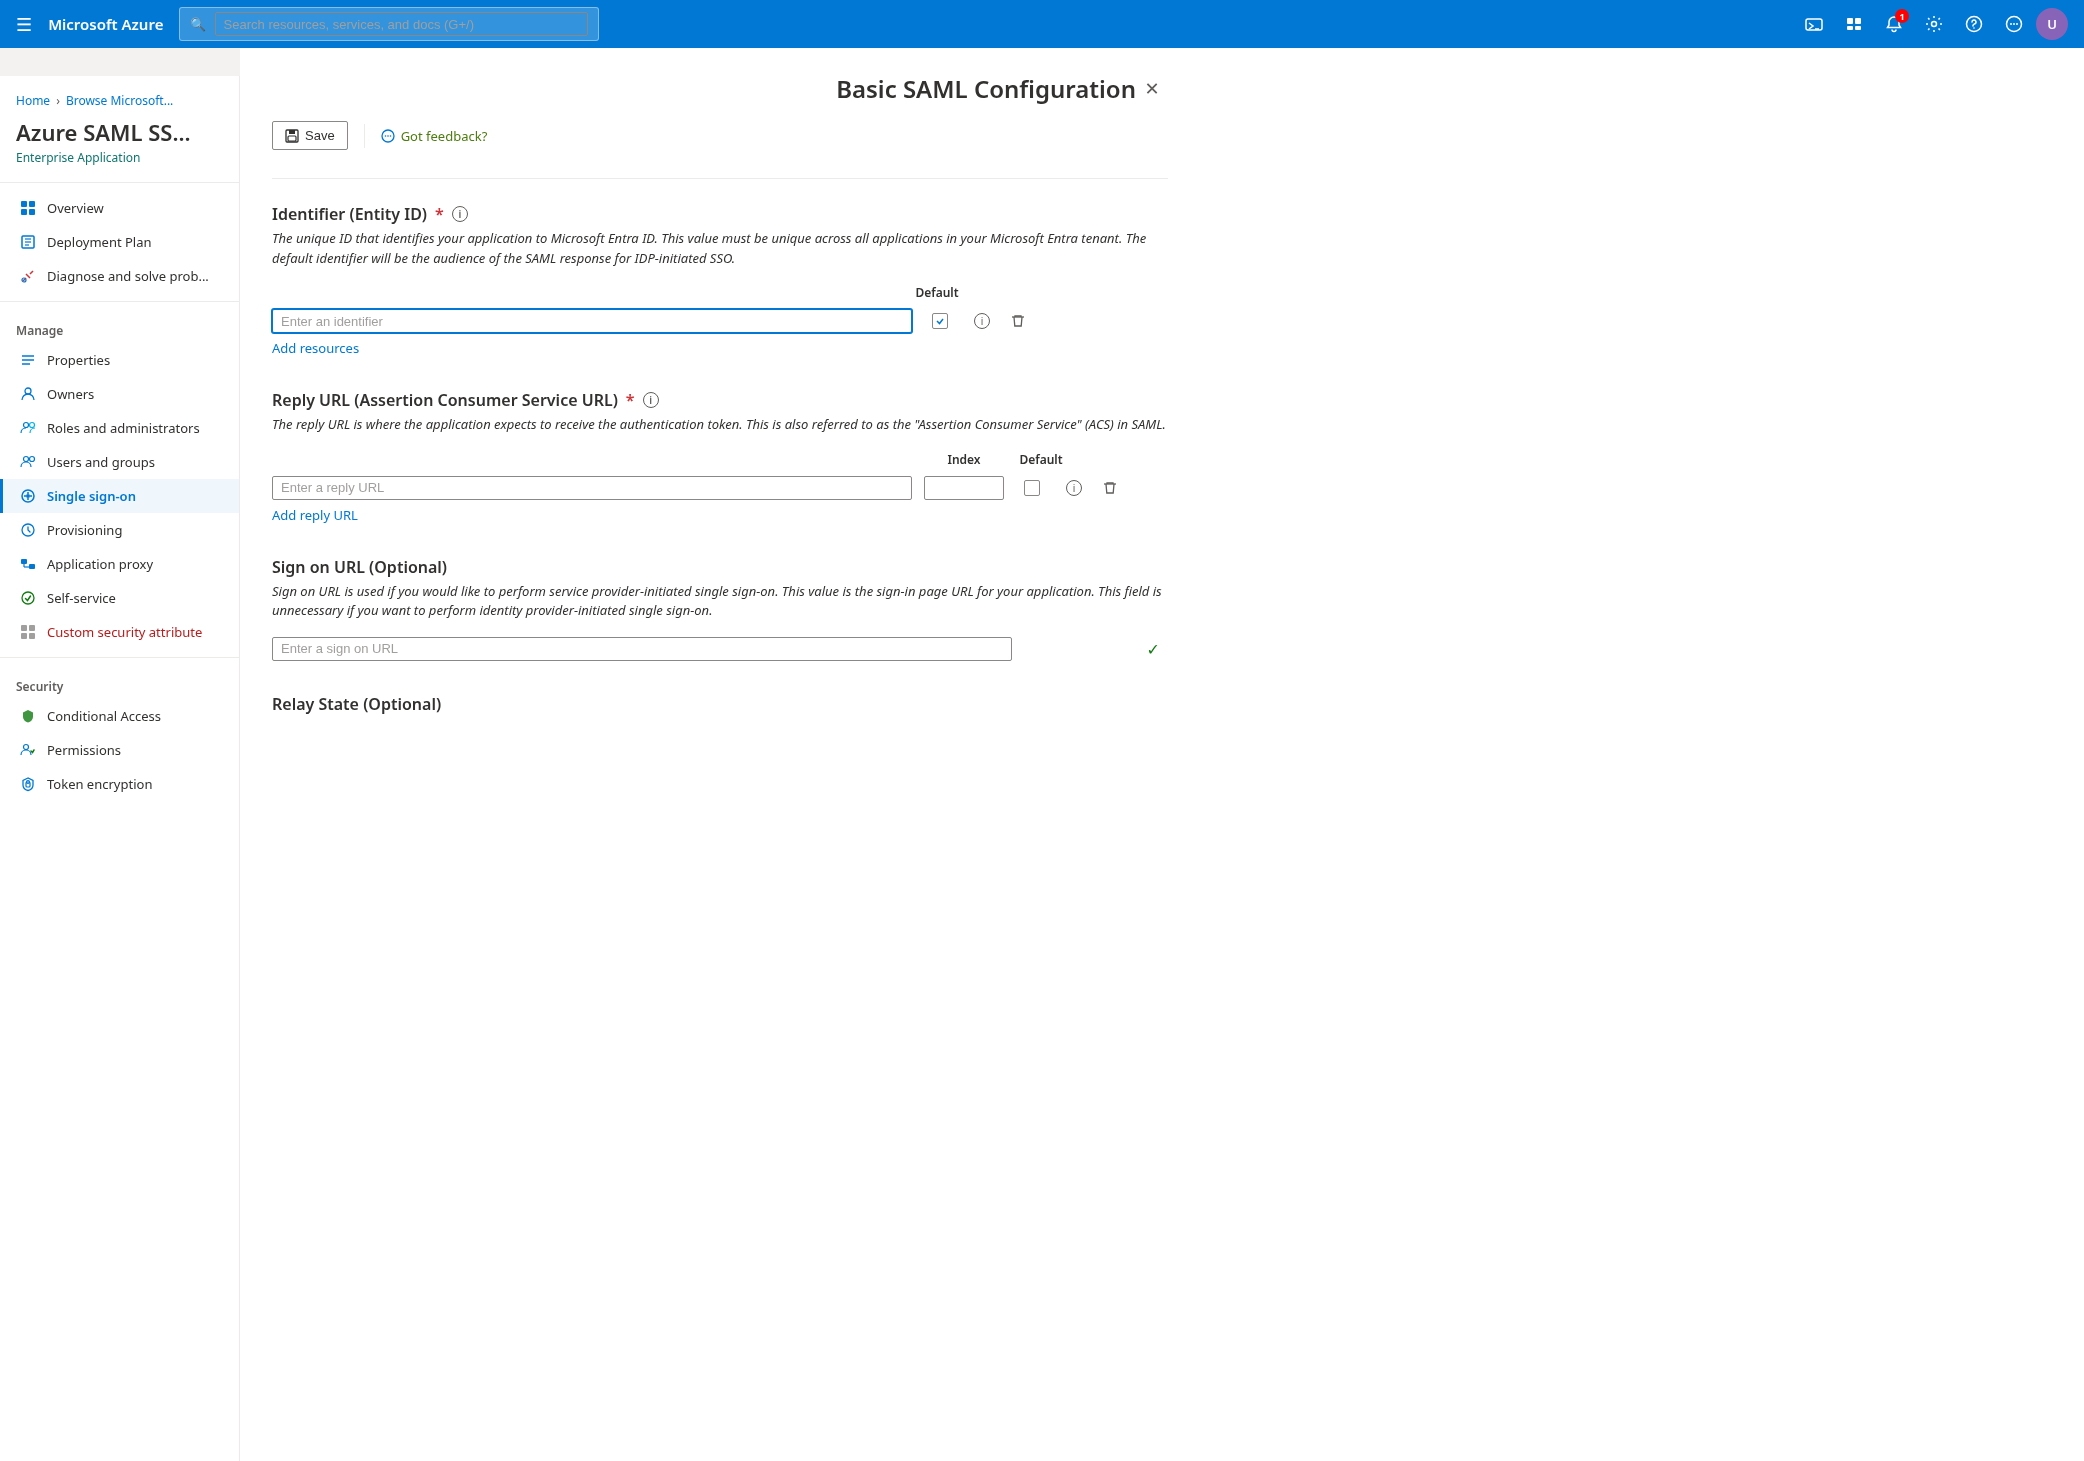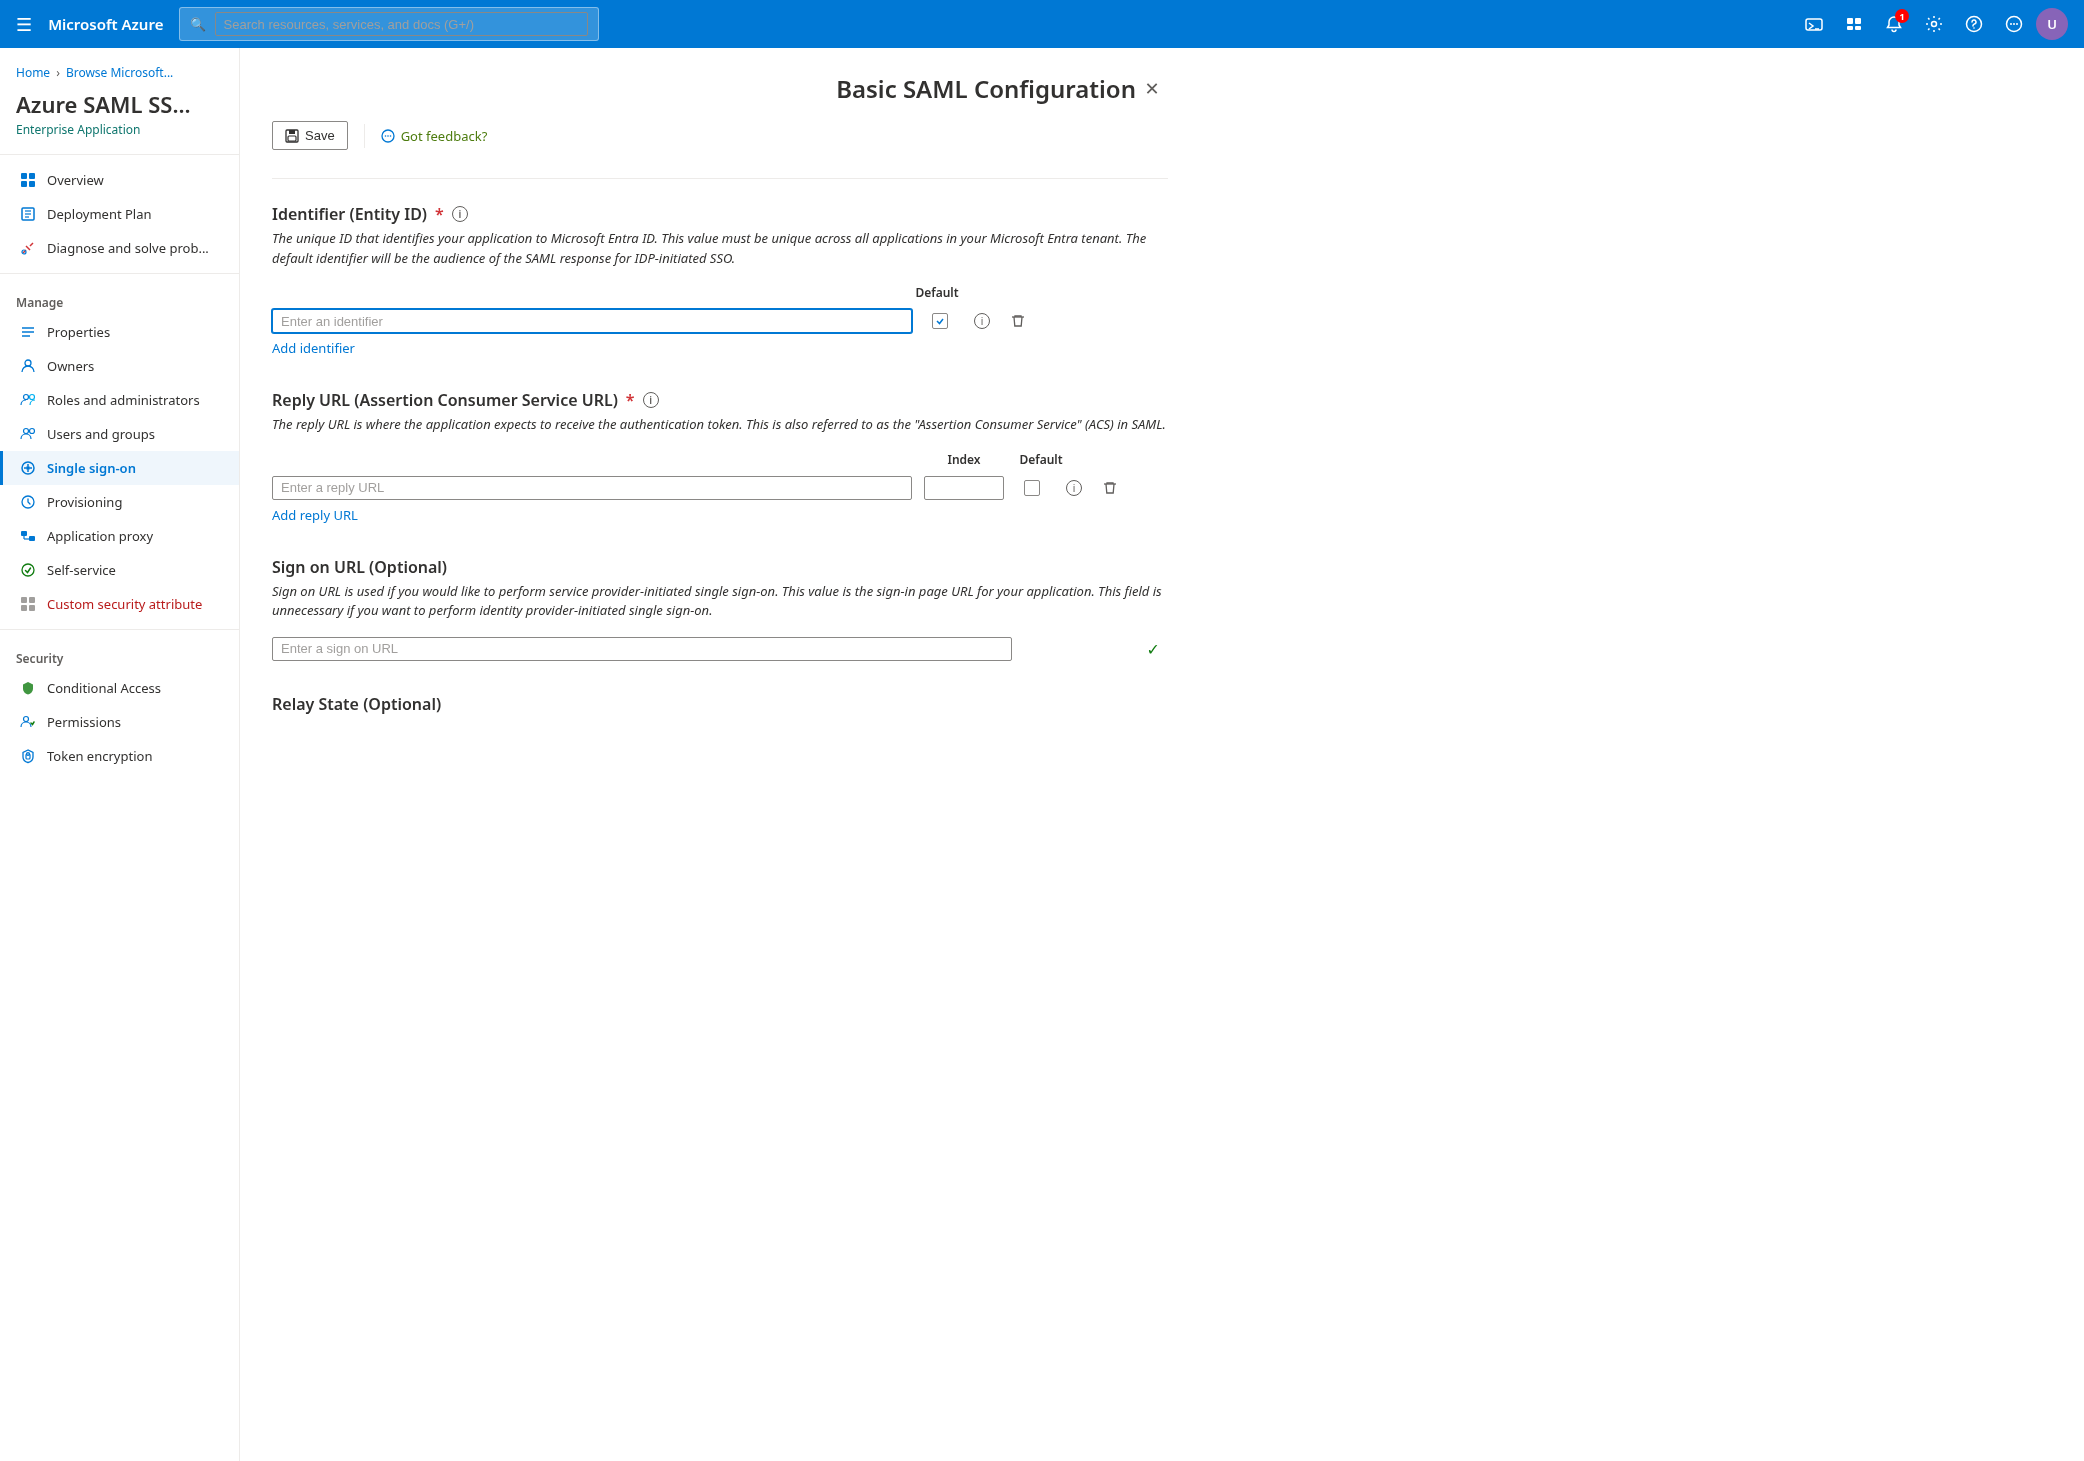--- a/index.html
+++ b/index.html
@@ -75,20 +75,21 @@
     }
 
     
     .sidebar {
       width: 240px;
       background: white;
       border-right: 1px solid #edebe9;
       overflow-y: auto;
       flex-shrink: 0;
       padding-bottom: 20px;
+      margin-top: 28px;
     }
     .sidebar-header {
       padding: 16px 16px 8px 16px;
     }
     .sidebar-breadcrumb {
       display: flex;
       align-items: center;
       gap: 6px;
       font-size: 12px;
       color: #0078d4;
@@ -616,21 +617,21 @@
               <span style="width:16px;height:16px;border-radius:50%;border:1px solid #605e5c;display:inline-flex;align-items:center;justify-content:center;font-size:10px;color:#605e5c;">i</span>
             </div>
             <div class="icon-btn">
               <svg width="14" height="14" viewBox="0 0 14 14" fill="none">
                   <polyline points="1,3 13,3" stroke="#605e5c" stroke-width="1.3"></polyline>
                   <path d="M4 3V2h6v1M3 3l.8 9h6.4L11 3" stroke="#605e5c" stroke-width="1.3" fill="none"></path>
                 </svg>
             </div>
           </div>
         </div>
-        <a class="add-link">Add identifier</a>
+        <a class="add-link">Add resources</a>
       </div>
 
       <div class="form-section">
         <div class="section-title">
           <span>Reply URL (Assertion Consumer Service URL)</span>
           <span class="required-star">*</span>
           <span class="info-icon">i</span>
         </div>
         <p class="section-desc">The reply URL is where the application expects to receive the authentication token. This is also referred to as the "Assertion Consumer Service" (ACS) in SAML.</p>
 

